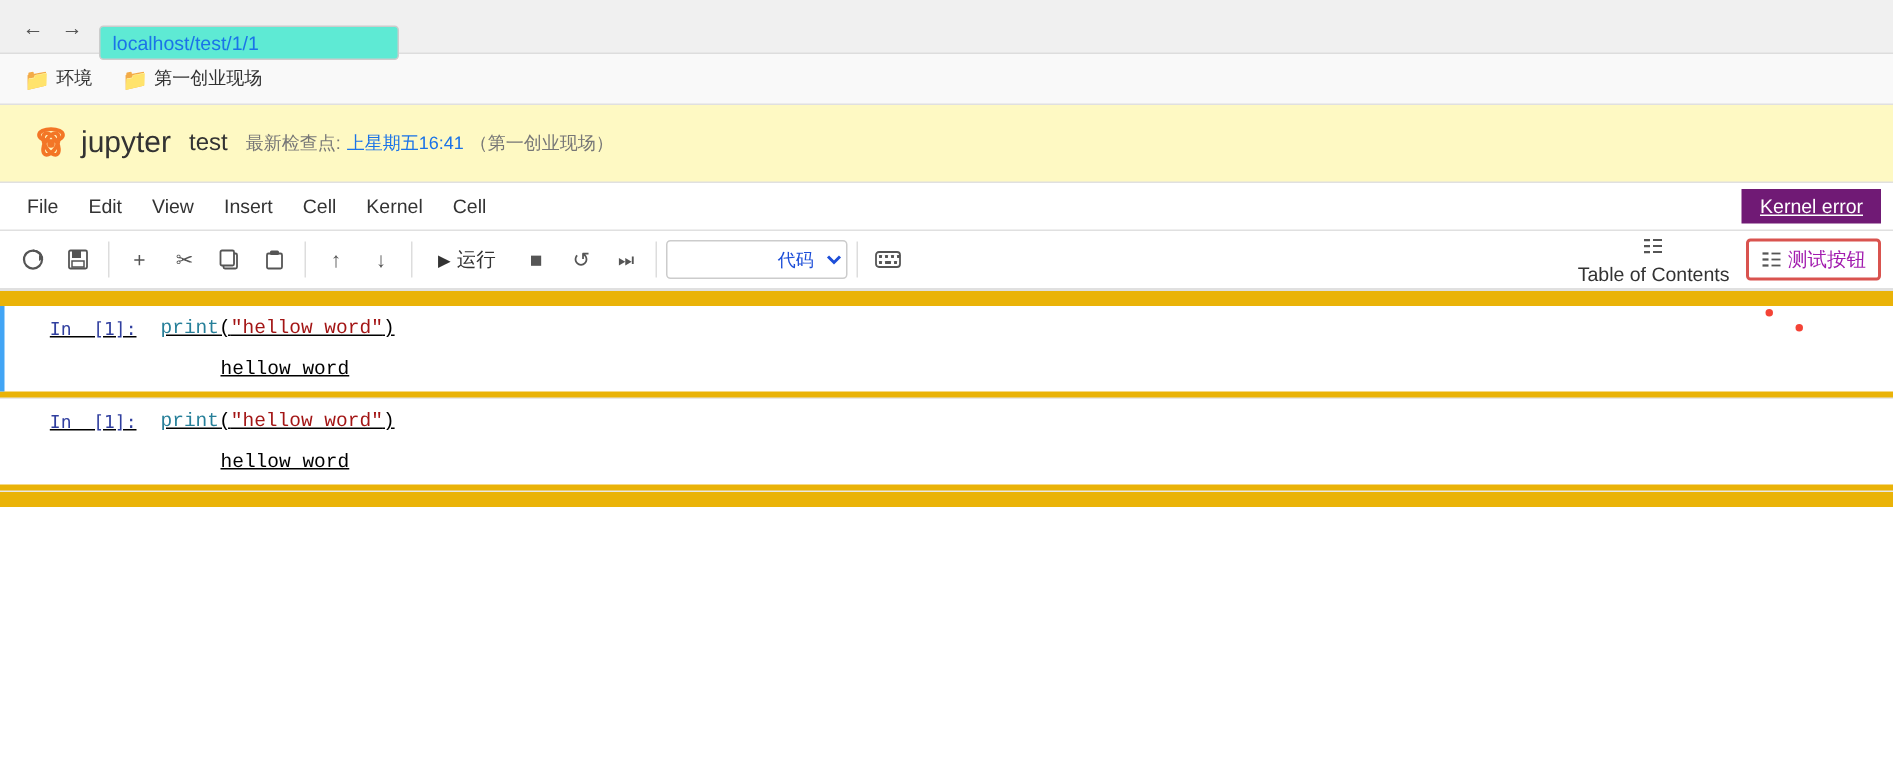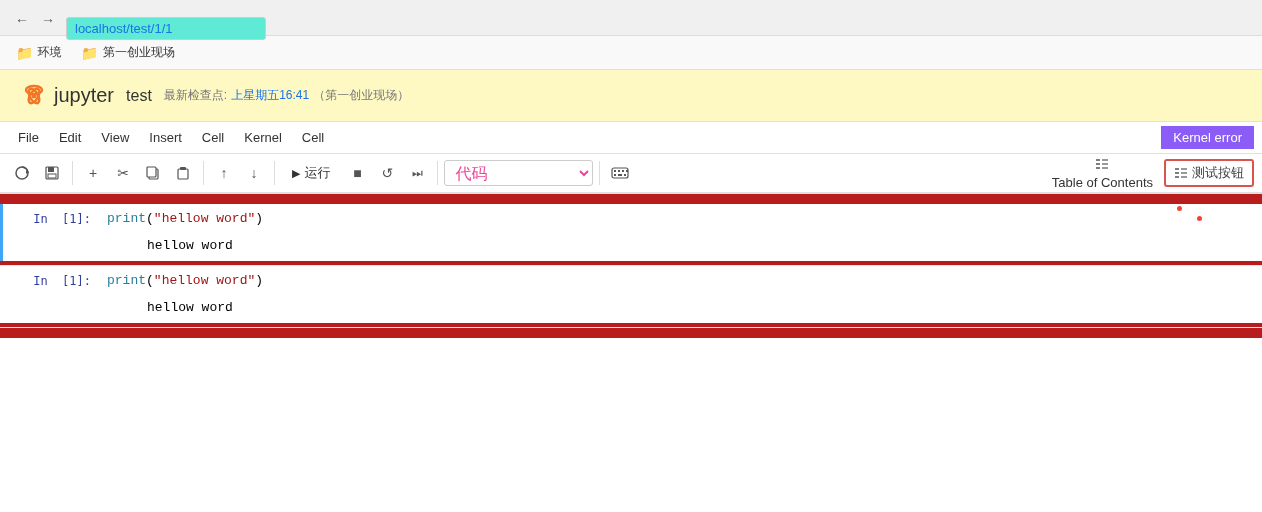--- a/index.html
+++ b/index.html
@@ -133,26 +133,27 @@
     }
     .menu-item {
       padding: 4px 10px;
       cursor: pointer;
       color: #333;
       font-size: 13px;
       border-radius: 3px;
     }
     .kernel-error-btn {
       margin-left: auto;
-      background: #8b5cf6;
+      background: #701a75;
       color: #fff;
       padding: 4px 12px;
       font-size: 13px;
       border-radius: 0;
       cursor: pointer;
+      text-decoration: underline;
     }
 
     
     .toolbar {
       height: 40px;
       background: #fff;
       border-bottom: 2px solid #e0e0e0;
       display: flex;
       align-items: center;
       padding: 0 8px;
@@ -185,25 +186,26 @@
       border-radius: 3px;
       cursor: pointer;
       font-size: 13px;
       color: #333;
     }
     .cell-type-select {
       height: 26px;
       border: 1px solid #ccc;
       border-radius: 3px;
       padding: 0 6px;
-      font-size: 16px;
-      color: #ec4899;
+      font-size: 12px;
+      color: #1d4ed8;
       background: #fff;
       cursor: pointer;
       min-width: 80px;
+      text-align: right;
     }
     .toolbar-spacer { flex: 1; }
     .toc-btn {
       display: flex;
       align-items: center;
       gap: 4px;
       padding: 3px 8px;
       border: 1px solid transparent;
       border-radius: 3px;
       cursor: pointer;
@@ -214,28 +216,29 @@
     }
     .test-btn {
       display: flex;
       align-items: center;
       gap: 4px;
       padding: 3px 8px;
       border: 2px solid #d9534f;
       border-radius: 3px;
       cursor: pointer;
       font-size: 13px;
-      color: #404040;
+      color: #a21caf;
       white-space: nowrap;
     }
 
     
     .notebook-content {
-      background: #b91c1c;
+      background: #eab308;
       padding: 10px 0;
+      text-decoration: underline;
     }
 
     .cell {
       background: #fff;
       margin: 0 0 4px 0;
       position: relative;
     }
     .cell-active {
       border-left: 3px solid #42a5f5;
     }

